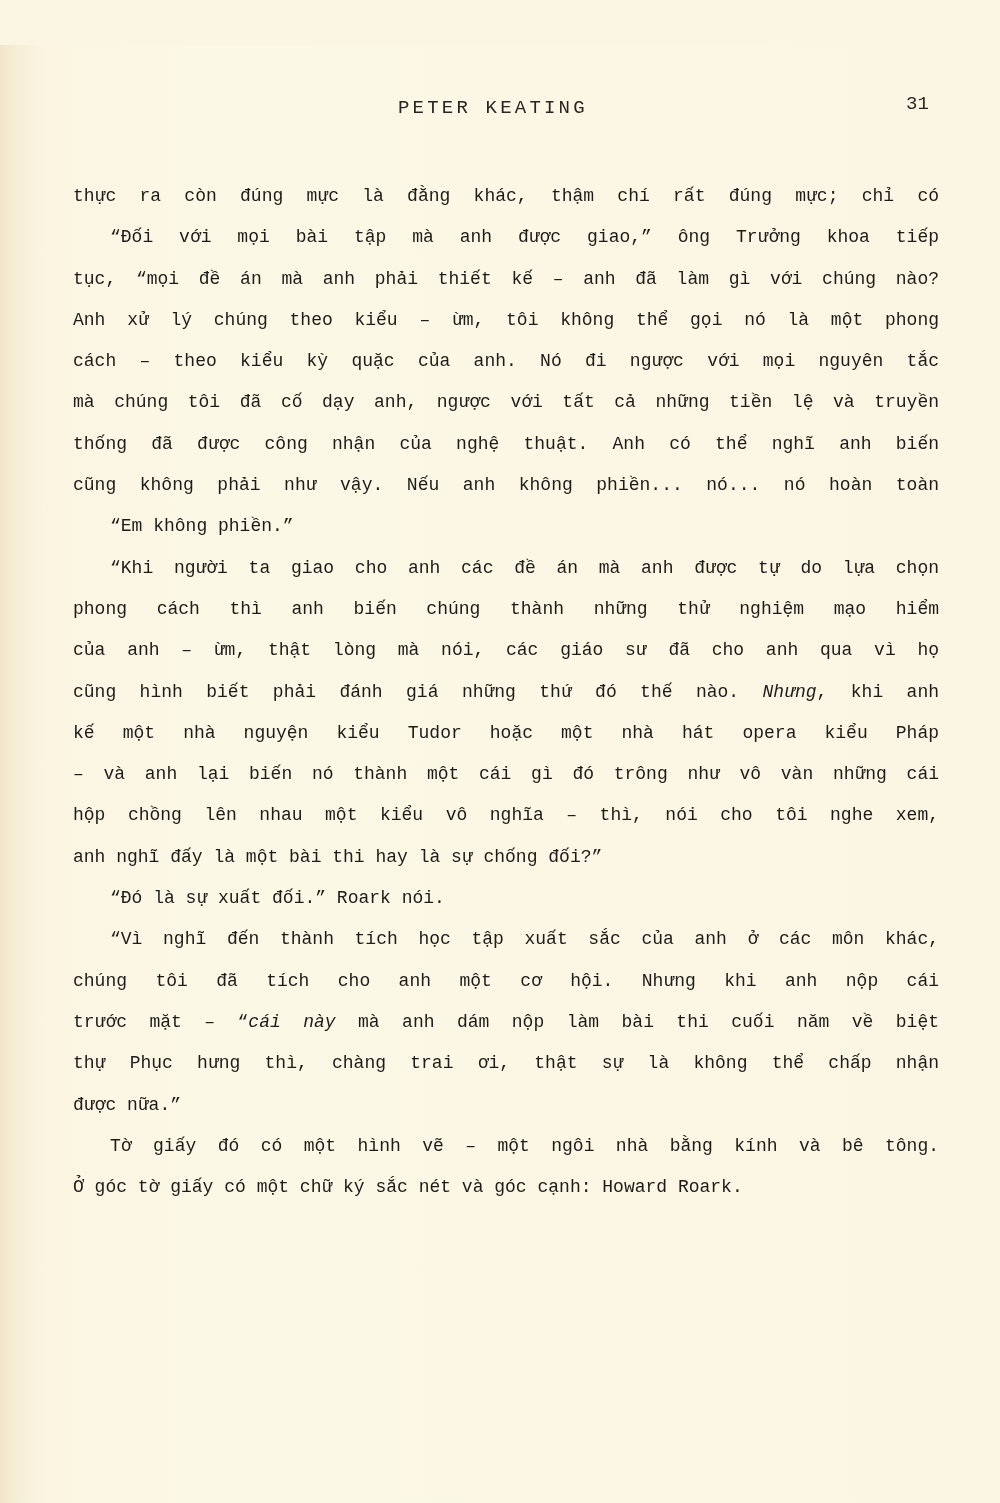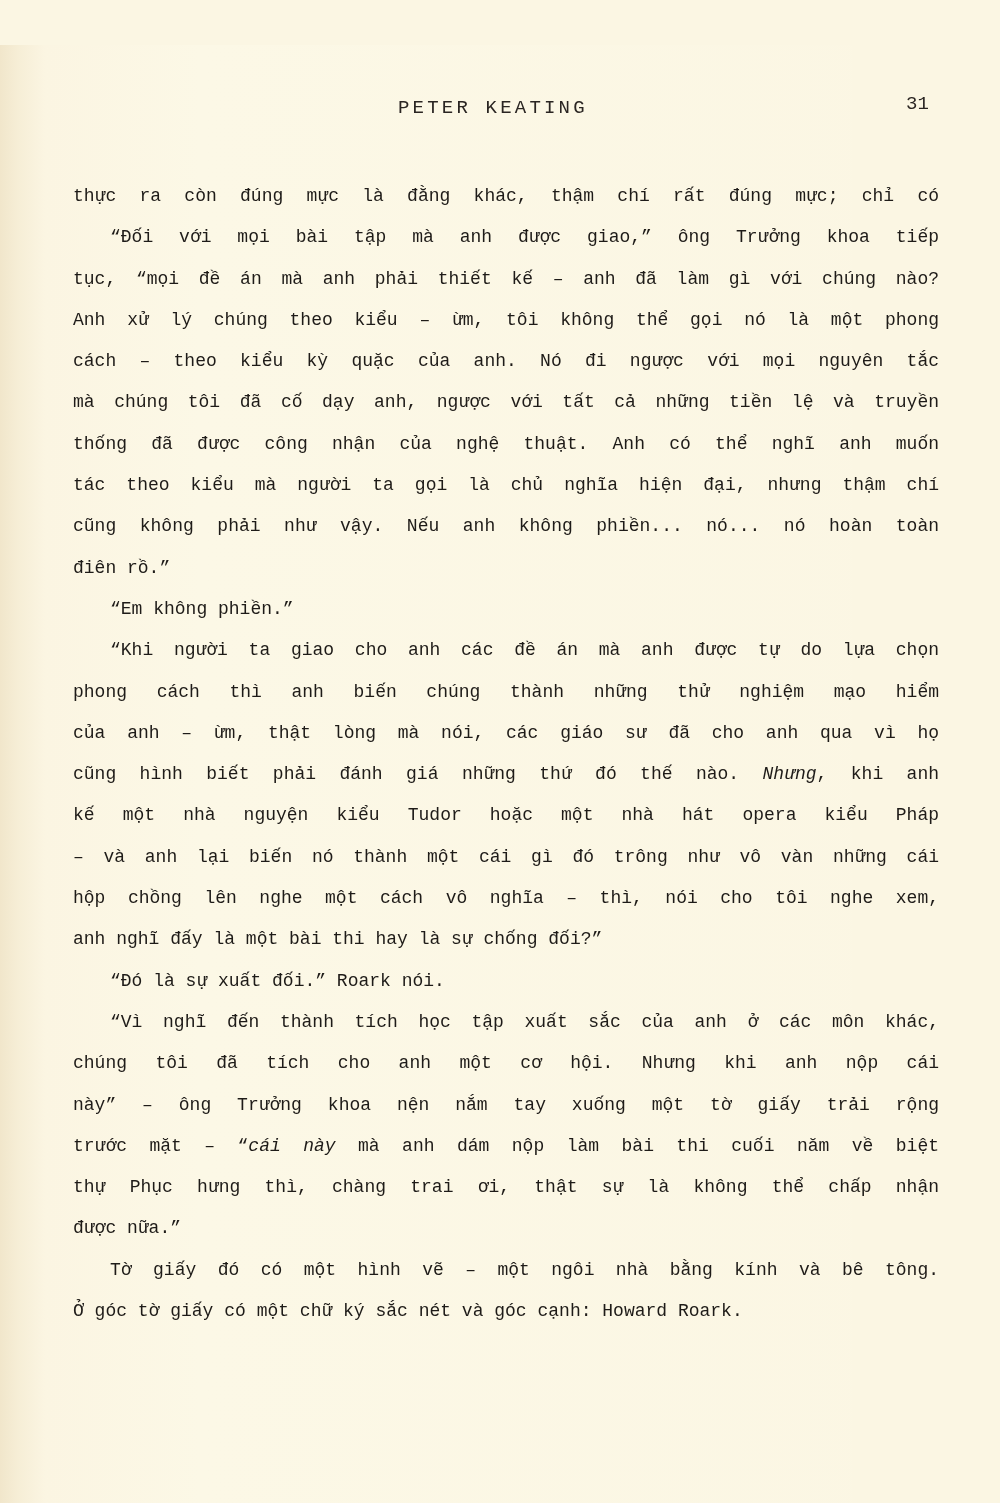--- a/index.html
+++ b/index.html
@@ -87,49 +87,46 @@
     <p class="para">
       <span class="line">thực ra còn đúng mực là đằng khác, thậm chí rất đúng mực; chỉ có</span>
     </p>
 
     <p class="para">
       <span class="line" style="padding-left:37px">“Đối với mọi bài tập mà anh được giao,” ông Trưởng khoa tiếp</span>
       <span class="line">tục, “mọi đề án mà anh phải thiết kế – anh đã làm gì với chúng nào?</span>
       <span class="line">Anh xử lý chúng theo kiểu – ừm, tôi không thể gọi nó là một phong</span>
       <span class="line">cách – theo kiểu kỳ quặc của anh. Nó đi ngược với mọi nguyên tắc</span>
       <span class="line">mà chúng tôi đã cố dạy anh, ngược với tất cả những tiền lệ và truyền</span>
-      <span class="line">thống đã được công nhận của nghệ thuật. Anh có thể nghĩ anh muốn</span>
-      <span class="line">tác theo kiểu mà người ta gọi là chủ nghĩa hiện đại, nhưng thậm chí</span>
+      <span class="line">thống đã được công nhận của nghệ thuật. Anh có thể nghĩ anh biến</span>
       <span class="line">cũng không phải như vậy. Nếu anh không phiền... nó... nó hoàn toàn</span>
-      <span class="line last">điên rồ.”</span>
     </p>
 
     <p class="para">
       <span class="line last" style="padding-left:37px">“Em không phiền.”</span>
     </p>
 
     <p class="para">
       <span class="line" style="padding-left:37px">“Khi người ta giao cho anh các đề án mà anh được tự do lựa chọn</span>
       <span class="line">phong cách thì anh biến chúng thành những thử nghiệm mạo hiểm</span>
       <span class="line">của anh – ừm, thật lòng mà nói, các giáo sư đã cho anh qua vì họ</span>
       <span class="line"><span>cũng hình biết phải đánh giá những thứ đó thế nào.</span> <em>Nhưng</em><span>, khi anh</span></span>
       <span class="line">kế một nhà nguyện kiểu Tudor hoặc một nhà hát opera kiểu Pháp</span>
       <span class="line">– và anh lại biến nó thành một cái gì đó trông như vô vàn những cái</span>
-      <span class="line">hộp chồng lên nghe một cách vô nghĩa – thì, nói cho tôi nghe xem,</span>
+      <span class="line">hộp chồng lên nhau một kiểu vô nghĩa – thì, nói cho tôi nghe xem,</span>
       <span class="line last">anh nghĩ đấy là một bài thi hay là sự chống đối?”</span>
     </p>
 
     <p class="para">
       <span class="line last" style="padding-left:37px">“Đó là sự xuất đối.” Roark nói.</span>
     </p>
 
     <p class="para">
       <span class="line" style="padding-left:37px">“Vì nghĩ đến thành tích học tập xuất sắc của anh ở các môn khác,</span>
       <span class="line">chúng tôi đã tích cho anh một cơ hội. Nhưng khi anh nộp cái</span>
-      <span class="line">này” – ông Trưởng khoa nện nắm tay xuống một tờ giấy trải rộng</span>
       <span class="line"><span>trước mặt – “</span><em>cái này</em><span> mà anh dám nộp làm bài thi cuối năm về biệt</span></span>
       <span class="line">thự Phục hưng thì, chàng trai ơi, thật sự là không thể chấp nhận</span>
       <span class="line last">được nữa.”</span>
     </p>
 
     <p class="para">
       <span class="line" style="padding-left:37px">Tờ giấy đó có một hình vẽ – một ngôi nhà bằng kính và bê tông.</span>
       <span class="line last">Ở góc tờ giấy có một chữ ký sắc nét và góc cạnh: Howard Roark.</span>
     </p>
 

